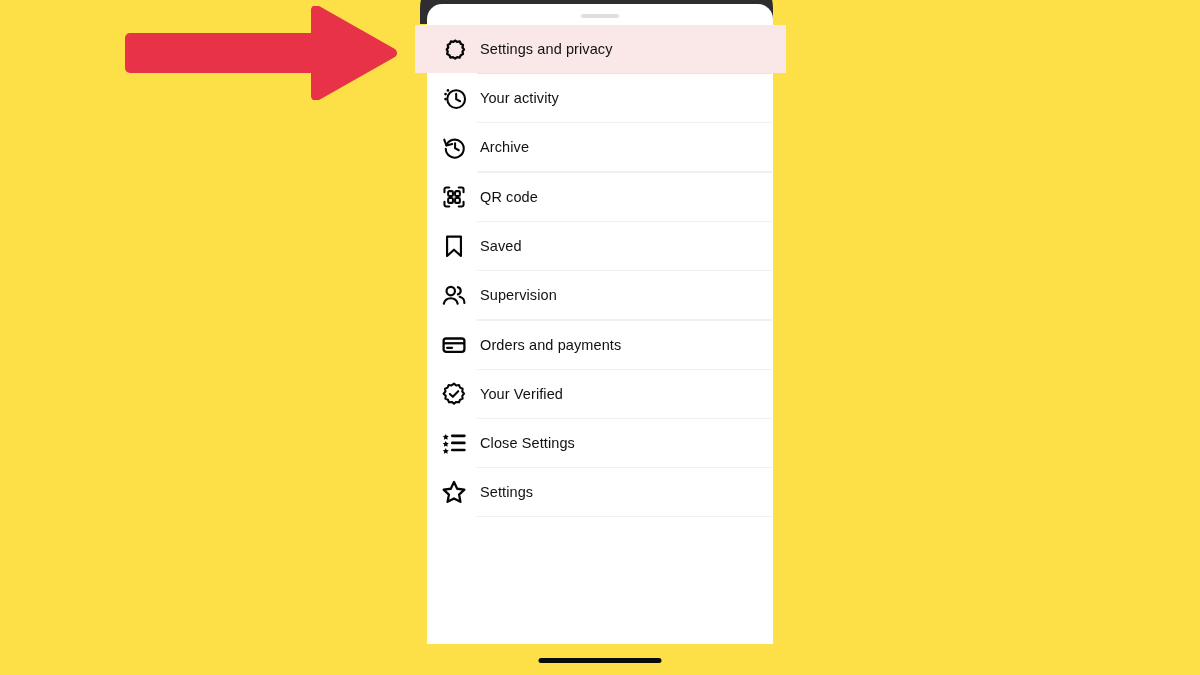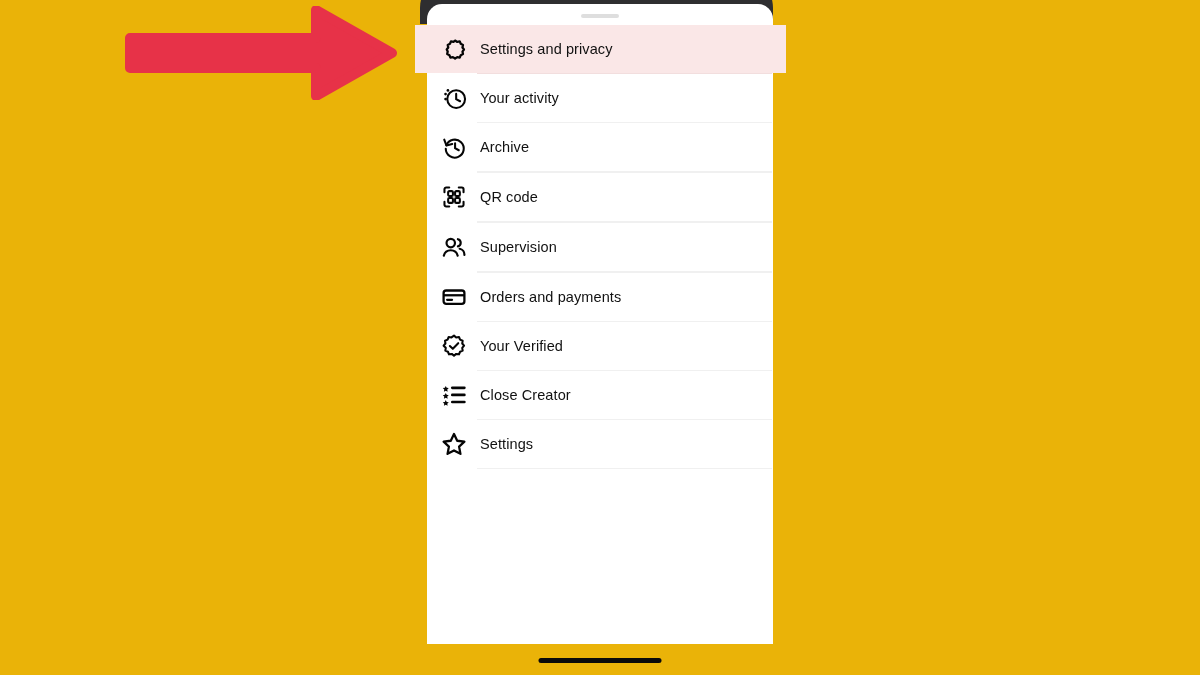--- a/index.html
+++ b/index.html
@@ -9,21 +9,21 @@
     height: 675px;
     background: #ffffff;
     font-family: "Liberation Sans", sans-serif;
     overflow: hidden;
   }
 
   #stage {
     position: relative;
     width: 1200px;
     height: 675px;
-    background: #eab308;
+    background: #fde047;
   }
 
   
   .annotation-arrow {
     position: absolute;
     left: 120px;
     top: 6px;
     width: 280px;
     height: 94px;
   }
@@ -194,20 +194,28 @@
             <path d="M7.6 20.8 H4.8 a1.6 1.6 0 0 1 -1.6 -1.6 V16.4" fill="none" stroke="currentColor" stroke-width="1.9" stroke-linecap="round"></path>
             <rect x="6.6" y="6.6" width="4.4" height="4.4" rx="1.1" fill="none" stroke="currentColor" stroke-width="1.9"></rect>
             <rect x="13" y="6.6" width="4.4" height="4.4" rx="1.1" fill="none" stroke="currentColor" stroke-width="1.9"></rect>
             <rect x="6.6" y="13" width="4.4" height="4.4" rx="1.1" fill="none" stroke="currentColor" stroke-width="1.9"></rect>
             <rect x="13" y="13" width="4.4" height="4.4" rx="1.1" fill="none" stroke="currentColor" stroke-width="1.9"></rect>
           </svg>
         </span>
         <span class="menu-label">QR code</span>
       </div>
       <div class="divider"></div>
+      <div class="menu-row">
+        <span class="menu-icon">
+          <svg viewBox="0 0 24 24">
+            <path d="M5.6 3.4 H18.4 V21.2 L12 15.4 L5.6 21.2 Z" fill="none" stroke="currentColor" stroke-width="2.0" stroke-linejoin="round"></path>
+          </svg>
+        </span>
+        <span class="menu-label">Saved</span>
+      </div>
       <div class="divider"></div>
       <div class="menu-row">
         <span class="menu-icon">
           <svg viewBox="0 0 24 24">
             <circle cx="9.0" cy="8.4" r="3.9" fill="none" stroke="currentColor" stroke-width="2.0"></circle>
             <path d="M2.6 20.0 a6.6 6.6 0 0 1 12.8 0" fill="none" stroke="currentColor" stroke-width="2.0" stroke-linecap="round"></path>
             <path d="M15.6 4.8 a3.4 3.4 0 0 1 0 6.6" fill="none" stroke="currentColor" stroke-width="2.0" stroke-linecap="round"></path>
             <path d="M17.2 13.6 a5.6 5.6 0 0 1 4.4 5.8" fill="none" stroke="currentColor" stroke-width="2.0" stroke-linecap="round"></path>
           </svg>
         </span>
@@ -240,21 +248,21 @@
         <span class="menu-icon">
           <svg viewBox="0 0 24 24">
             <path d="M4.4 3.6 l.85 1.75 1.93 .28 -1.39 1.36 .33 1.92 -1.72 -.91 -1.72 .91 .33 -1.92 -1.39 -1.36 1.93 -.28 Z" fill="currentColor"></path>
             <path d="M4.4 10.1 l.85 1.75 1.93 .28 -1.39 1.36 .33 1.92 -1.72 -.91 -1.72 .91 .33 -1.92 -1.39 -1.36 1.93 -.28 Z" fill="currentColor"></path>
             <path d="M4.4 16.6 l.85 1.75 1.93 .28 -1.39 1.36 .33 1.92 -1.72 -.91 -1.72 .91 .33 -1.92 -1.39 -1.36 1.93 -.28 Z" fill="currentColor"></path>
             <path d="M10.4 5.4 H21.6" stroke="currentColor" stroke-width="2.4" stroke-linecap="round"></path>
             <path d="M10.4 11.9 H21.6" stroke="currentColor" stroke-width="2.4" stroke-linecap="round"></path>
             <path d="M10.4 18.4 H21.6" stroke="currentColor" stroke-width="2.4" stroke-linecap="round"></path>
           </svg>
         </span>
-        <span class="menu-label">Close Creator</span>
+        <span class="menu-label">Close Settings</span>
       </div>
       <div class="divider"></div>
       <div class="menu-row">
         <span class="menu-icon">
           <svg viewBox="0 0 24 24">
             <path d="M12 2.8 L14.95 9.0 L21.6 9.85 L16.7 14.45 L17.95 21.1 L12 17.9 L6.05 21.1 L7.3 14.45 L2.4 9.85 L9.05 9.0 Z" fill="none" stroke="currentColor" stroke-width="2.1" stroke-linejoin="round"></path>
           </svg>
         </span>
         <span class="menu-label">Settings</span>
       </div>

